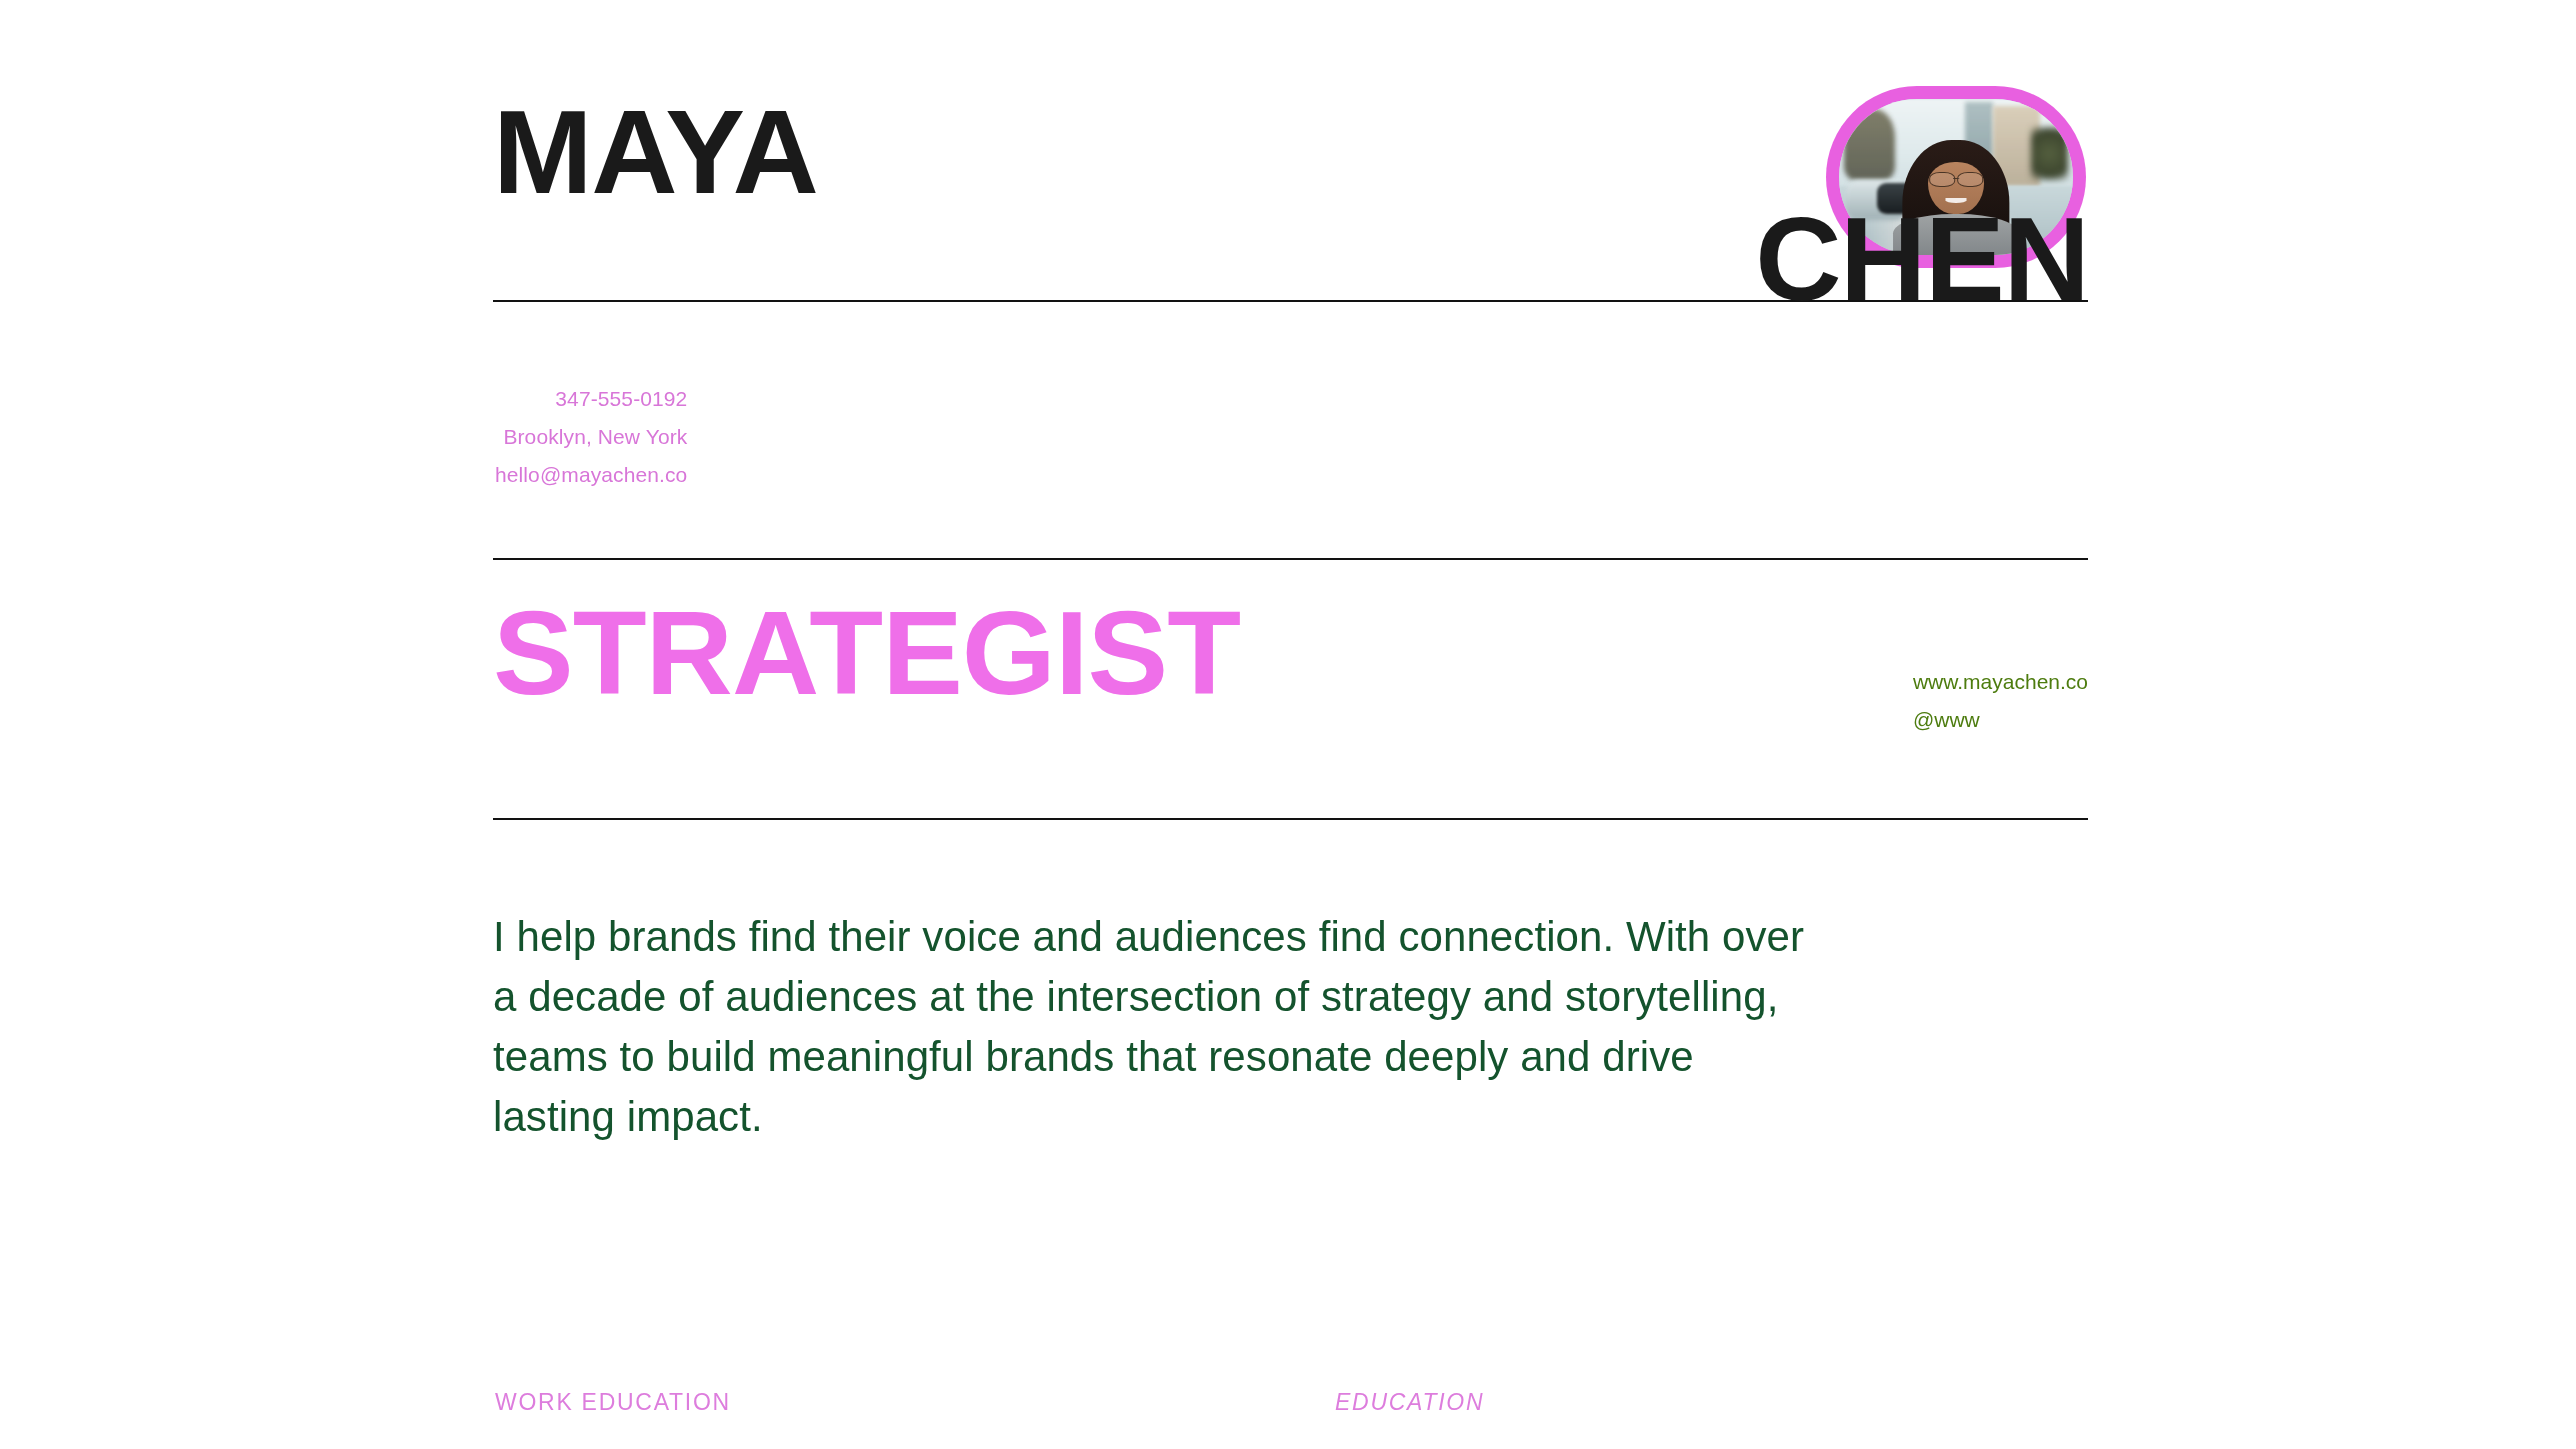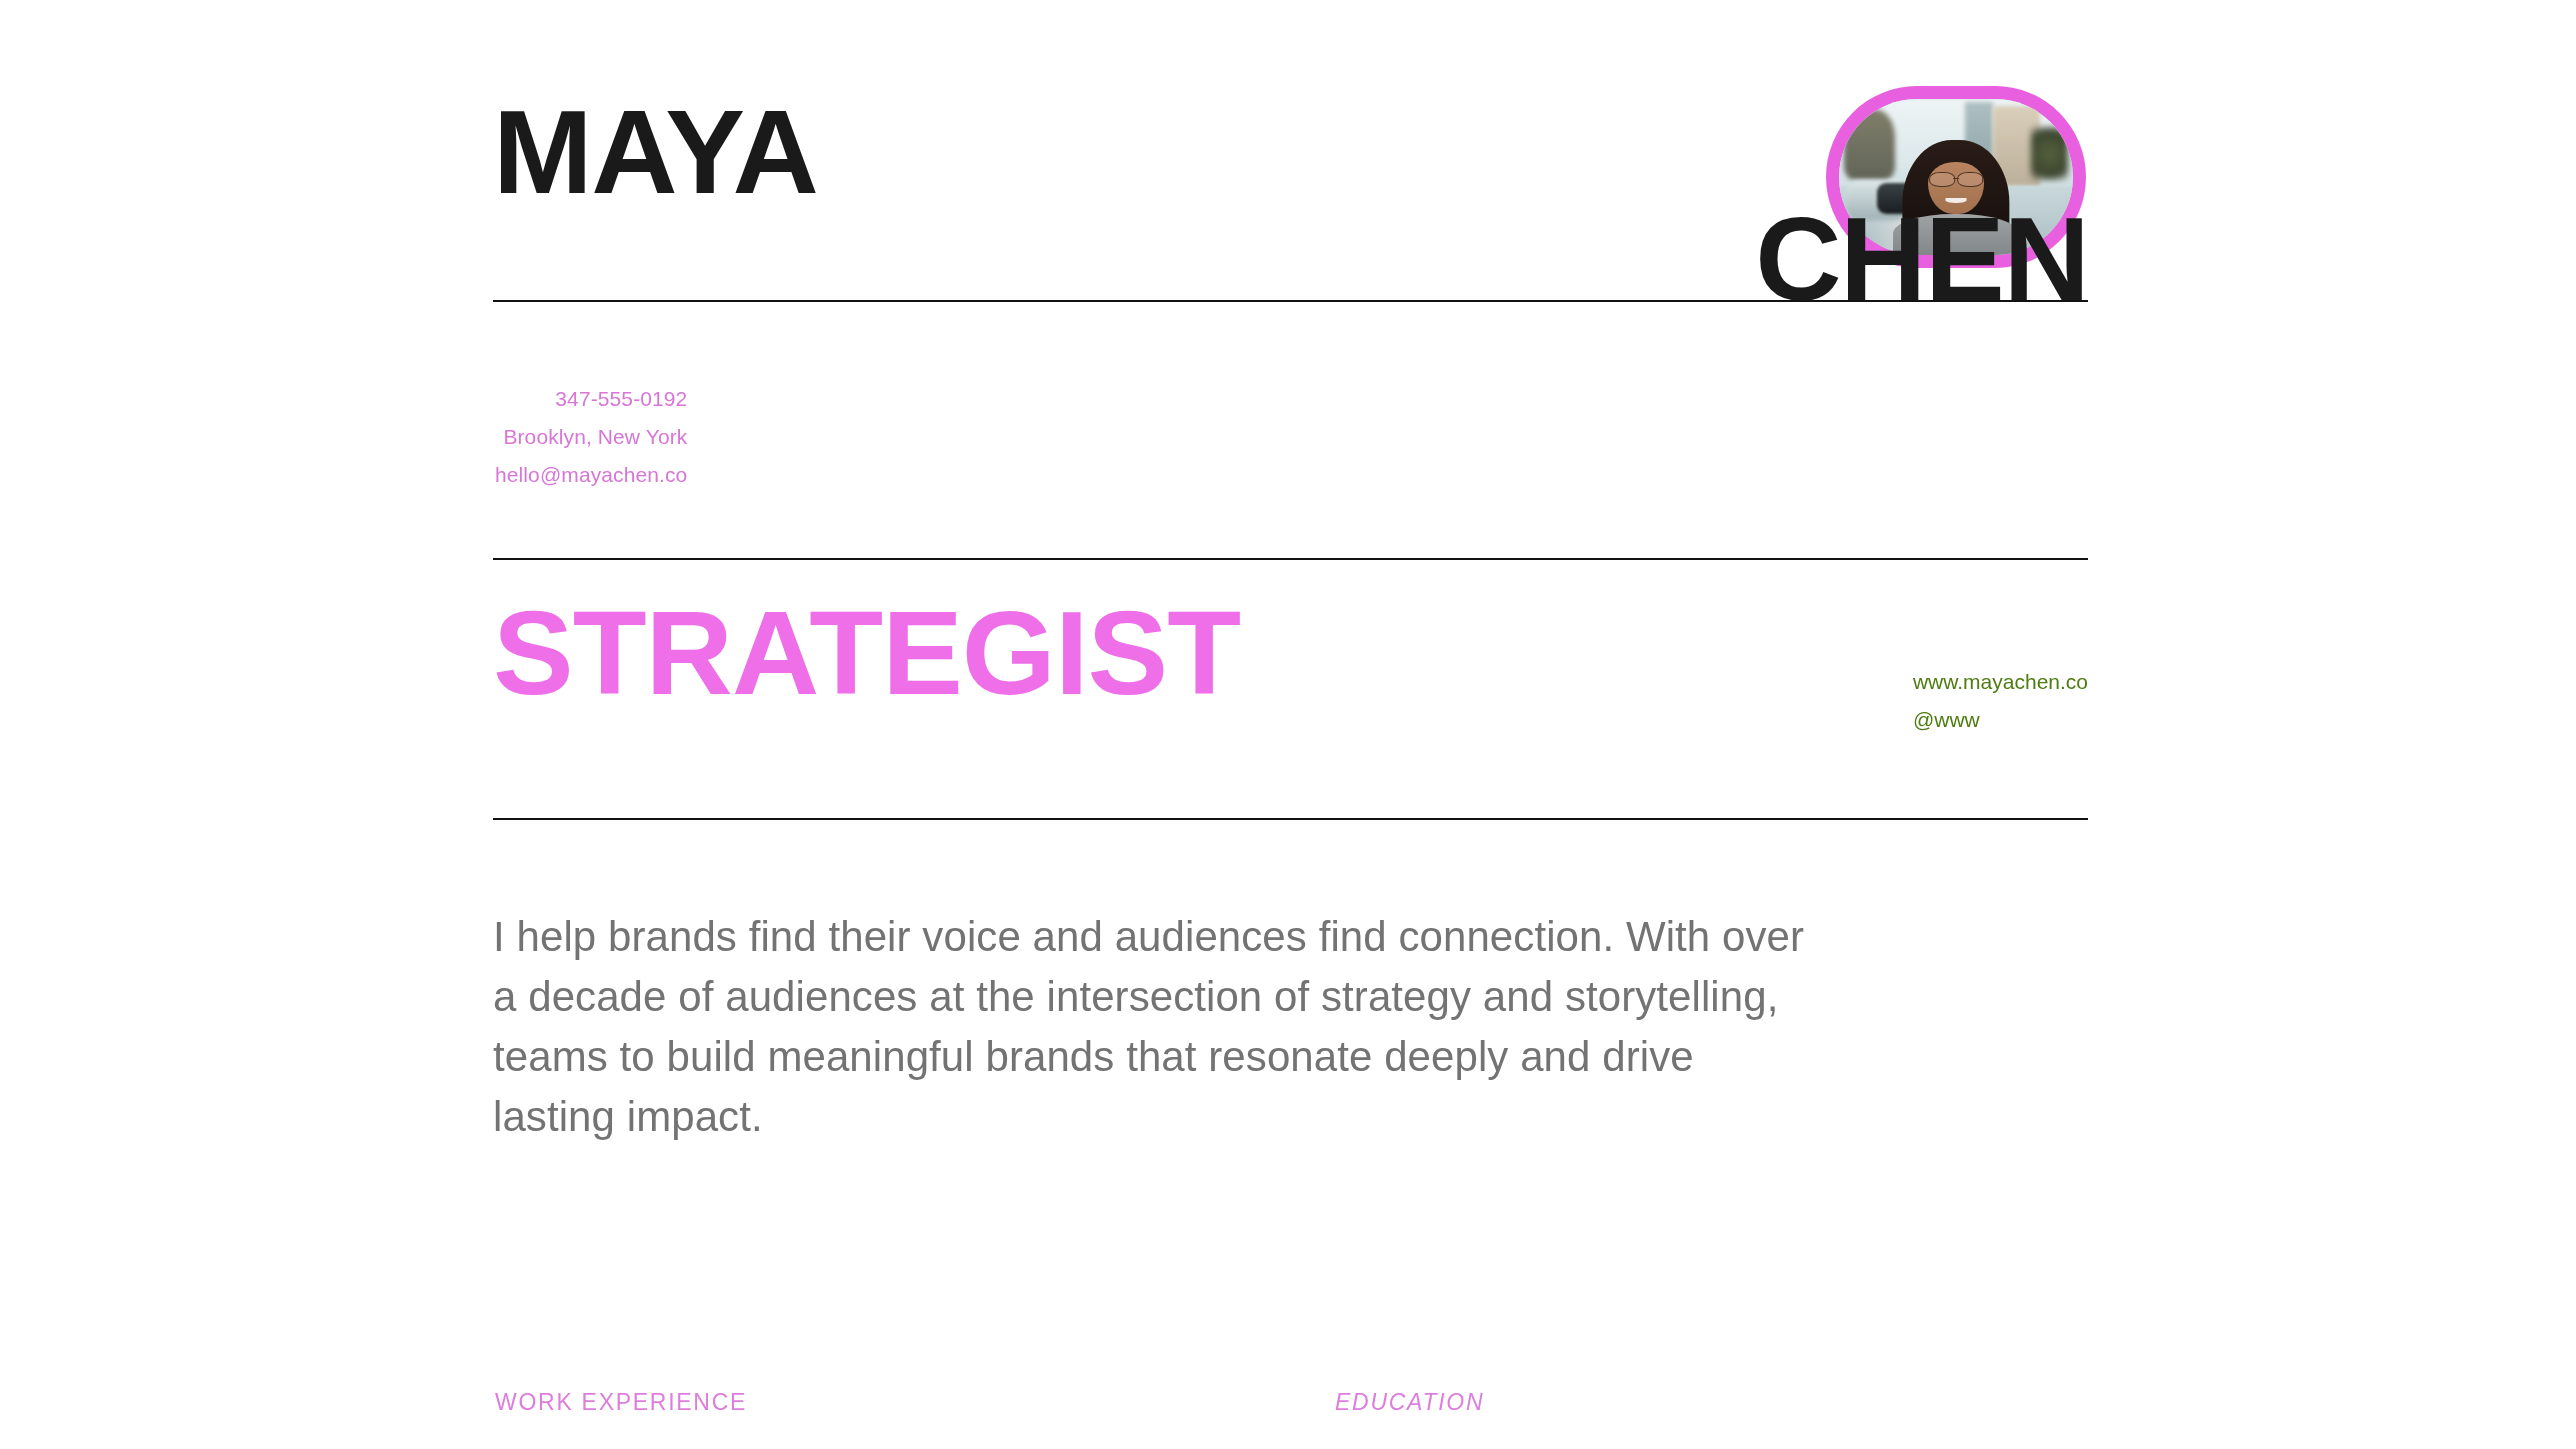--- a/index.html
+++ b/index.html
@@ -229,21 +229,21 @@
   #links-block .line { display: block; }
 
   
   #summary {
     position: absolute;
     left: 0px;
     top: 907px;
     width: 1590px;
     font-size: 42px;
     line-height: 60px;
-    color: #737373;
+    color: #14532d;
     font-weight: 400;
     letter-spacing: 0.002em;
   }
   #summary .line { display: block; white-space: nowrap; }
 
   
   .section-label {
     position: absolute;
     font-size: 23px;
     letter-spacing: 0.075em;
@@ -306,19 +306,19 @@
 
     <div class="rule" id="rule-3"></div>
 
     <div id="summary">
       <span class="line">I help brands find their voice and audiences find connection. With over</span>
       <span class="line">a decade of audiences at the intersection of strategy and storytelling,</span>
       <span class="line">teams to build meaningful brands that resonate deeply and drive</span>
       <span class="line">lasting impact.</span>
     </div>
 
-    <div class="section-label" id="label-work">WORK EXPERIENCE</div>
+    <div class="section-label" id="label-work">WORK EDUCATION</div>
 
     <div class="section-label" id="label-education">EDUCATION</div>
 
   </div>
 </div>
 
 
 </body></html>

